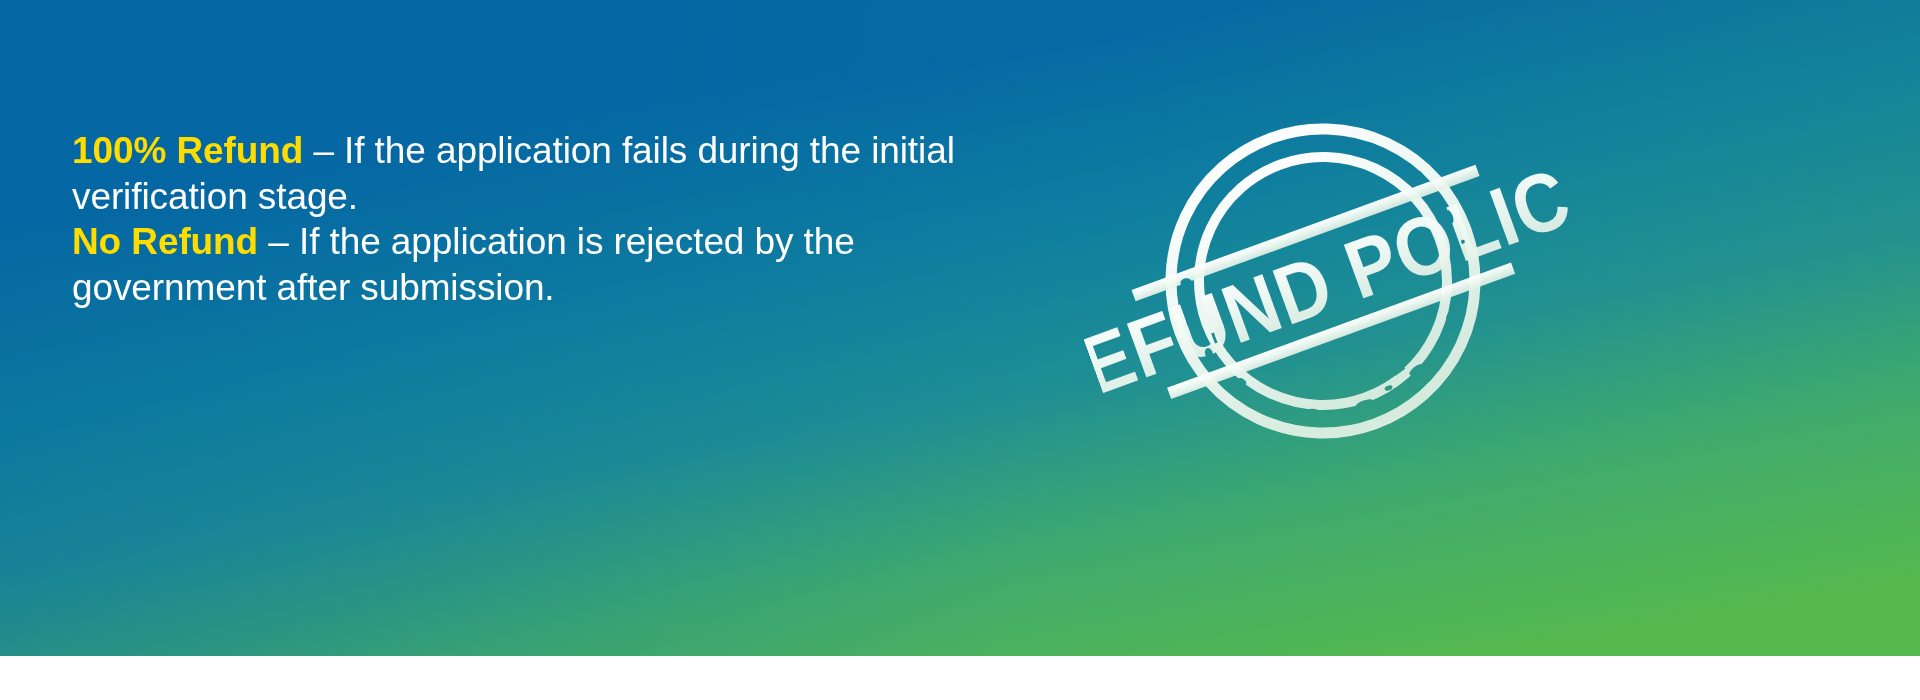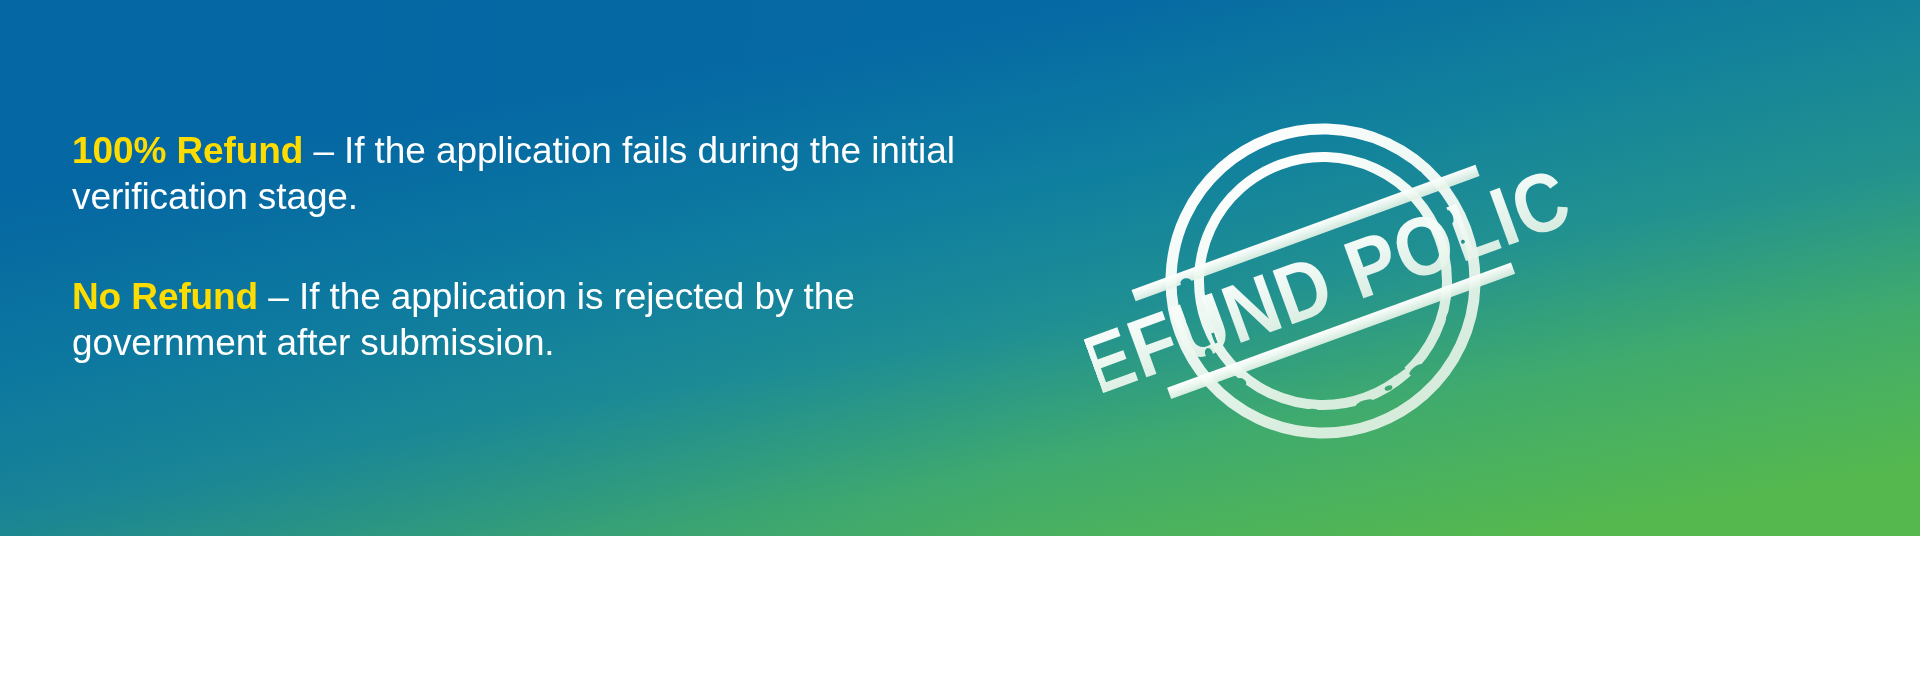--- a/index.html
+++ b/index.html
@@ -4,21 +4,21 @@
 <title>Refund Policy Banner</title>
 <style>
   html, body {
     margin: 0;
     padding: 0;
     background: #ffffff;
   }
   #banner {
     position: relative;
     width: 1920px;
-    height: 536px;
+    height: 656px;
     overflow: hidden;
     font-family: "Liberation Sans", "DejaVu Sans", sans-serif;
     
     background:
       linear-gradient(170deg,
         #0569a4 0%,
         #056aa5 22%,
         #0f7fa0 42%,
         #27978b 58%,
         #3faa6f 74%,
@@ -44,21 +44,20 @@
   .policy-para {
     color: #ffffff;
     font-size: 37px;
     line-height: 1.23;
     letter-spacing: -0.1px;
     font-weight: 400;
     margin: 0;
     text-rendering: optimizeLegibility;
   }
   .policy-para + .policy-para {
-    margin-top: 55px;
   }
   .lead {
     color: #ffdc00;
     font-weight: 700;
   }
   .dash {
     color: #ffffff;
     font-weight: 400;
   }
 

